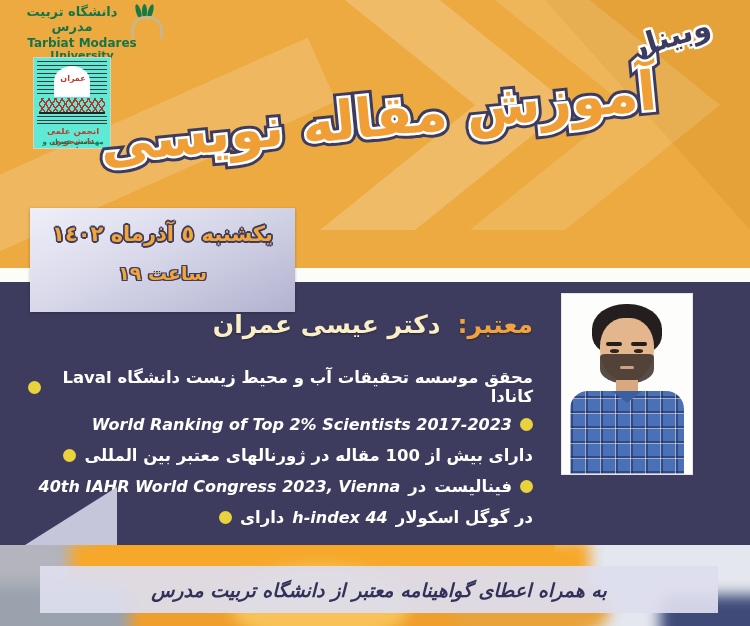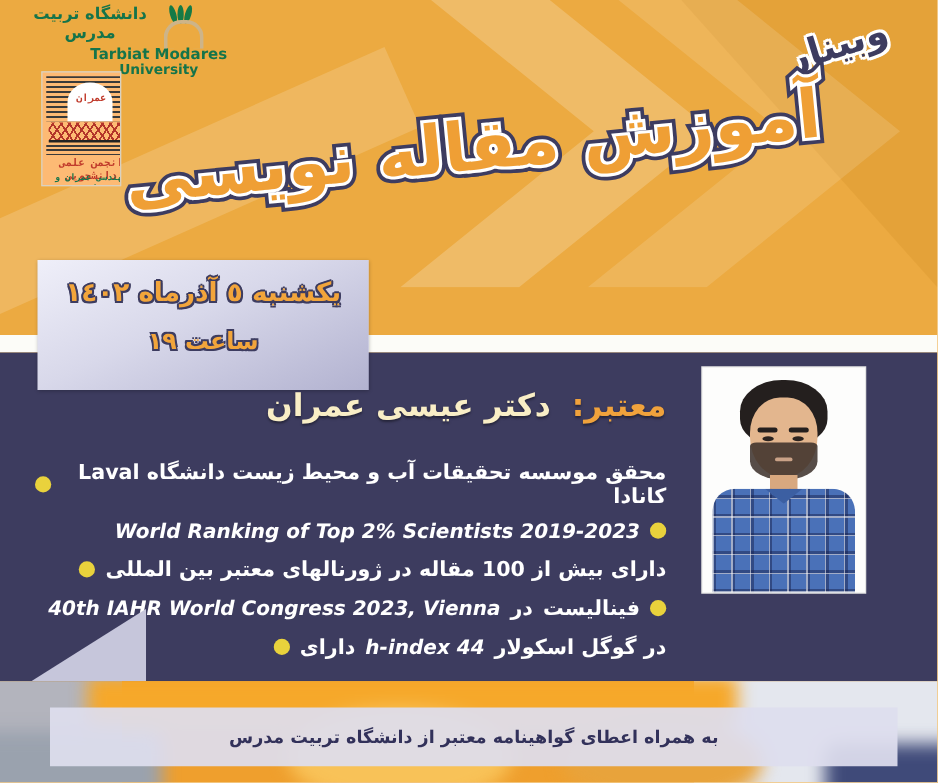--- a/index.html
+++ b/index.html
@@ -23,26 +23,26 @@
   
   .tmu{position:absolute;left:22px;top:4px;width:150px;color:#15744A;}
   .tmu-callig{font-size:13px;font-weight:bold;direction:rtl;text-align:center;width:100px;}
   .tmu-icon{position:absolute;left:104px;top:0;width:40px;height:34px;}
   .tmu-arch{position:absolute;left:5px;top:12px;width:26px;height:20px;border:3px solid #CDB489;
             border-bottom:none;border-radius:14px 14px 0 0;}
   .leaf{position:absolute;top:0;width:5px;height:15px;background:#157A46;border-radius:50%;}
   .leaf.l1{left:10px;transform:rotate(-16deg);}
   .leaf.l2{left:16px;}
   .leaf.l3{left:22px;transform:rotate(16deg);}
-  .tmu-en{margin-top:3px;font-size:12px;font-weight:bold;line-height:1.1;text-align:center;width:120px;margin-left:45px;}
+  .tmu-en{margin-top:3px;font-size:12px;font-weight:bold;line-height:1.1;text-align:center;width:120px;}
   .tmu-en .u{font-size:11px;}
 
   .assoc{position:absolute;left:33px;top:57px;width:78px;}
-  .assoc-box{width:64px;height:92px;background:#fdba74;border:1px solid #d8d2c2;box-sizing:border-box;
-             position:relative;overflow:hidden;font-family:Liberation Mono, monospace;}
+  .assoc-box{width:78px;height:92px;background:#5eead4;border:1px solid #d8d2c2;box-sizing:border-box;
+             position:relative;overflow:hidden;}
   .assoc-lines{position:absolute;left:3px;top:3px;width:70px;height:36px;
     background:repeating-linear-gradient(180deg,#3a3a3a 0 1.4px,transparent 1.4px 4px);}
   .assoc-arch{position:absolute;left:20px;top:8px;width:36px;height:31px;background:#fff;
               border-radius:50% 50% 0 0;}
   .assoc-emblem{position:absolute;left:0;top:16px;width:78px;text-align:center;
                 color:#C03A2B;font-size:8px;font-weight:bold;direction:rtl;}
   .assoc-bridge{position:absolute;left:5px;top:40px;width:66px;height:14px;border-bottom:2px solid #222;
     background:
       repeating-linear-gradient(55deg,transparent 0 4px,#B3342A 4px 5.4px),
       repeating-linear-gradient(-55deg,transparent 0 4px,#B3342A 4px 5.4px);}
@@ -124,21 +124,21 @@
          background:linear-gradient(90deg,#B3B4BD 0 13%,#EF9F2D 13% 74%,#E4E7EE 74%);}
   .strip-blur{position:absolute;left:-20px;top:-20px;width:790px;height:121px;filter:blur(7px);}
   .sb{position:absolute;border-radius:50%;}
   .sb1{left:90px;top:15px;width:520px;height:40px;background:#F6A82A;border-radius:6px;}
   .sb2{left:250px;top:40px;width:180px;height:80px;background:#F8C258;}
   .sb3{left:470px;top:50px;width:160px;height:70px;background:#E8A33B;}
   .sb4{left:680px;top:70px;width:120px;height:70px;background:#3F4A79;border-radius:10px;}
   .sb5{left:-10px;top:60px;width:160px;height:70px;background:#9AA2AE;border-radius:10px;}
   .cert-band{position:absolute;left:40px;top:566px;width:678px;height:47px;
              background:rgba(222,222,238,0.93);display:flex;align-items:center;justify-content:center;}
-  .cert-text{direction:rtl;color:#32315A;font-size:14px;font-weight:bold;text-align:center;}
+  .cert-text{direction:rtl;color:#32315A;font-size:19px;font-weight:bold;text-align:center;font-style:italic;}
 </style>
 </head>
 <body>
 
 <div class="poster">
 
   <div class="deco corner-tr"></div>
   <div class="deco chev1"></div>
   <div class="deco chev2"></div>
   <div class="deco streak-tl"></div>
@@ -190,21 +190,21 @@
     <span class="nam">دکتر عیسی عمران</span>
   </div>
 
   <div class="creds">
     <div class="cred rev">
       <span class="dot"></span>
       <span class="fa-t" dir="rtl">محقق موسسه تحقیقات آب و محیط زیست دانشگاه Laval کانادا</span>
     </div>
     <div class="cred">
       <span class="dot"></span>
-      <span class="en-t" dir="ltr">World Ranking of Top 2% Scientists 2019-2023</span>
+      <span class="en-t" dir="ltr">World Ranking of Top 2% Scientists 2017-2023</span>
     </div>
     <div class="cred rev">
       <span class="dot"></span>
       <span class="fa-t" dir="rtl">دارای بیش از 100 مقاله در ژورنالهای معتبر بین المللی</span>
     </div>
     <div class="cred">
       <span class="dot"></span>
       <span class="fa-t" dir="rtl">فینالیست</span>
       <span class="fa-t" dir="rtl">در</span>
       <span class="en-t" dir="ltr">40th IAHR World Congress 2023, Vienna</span>

